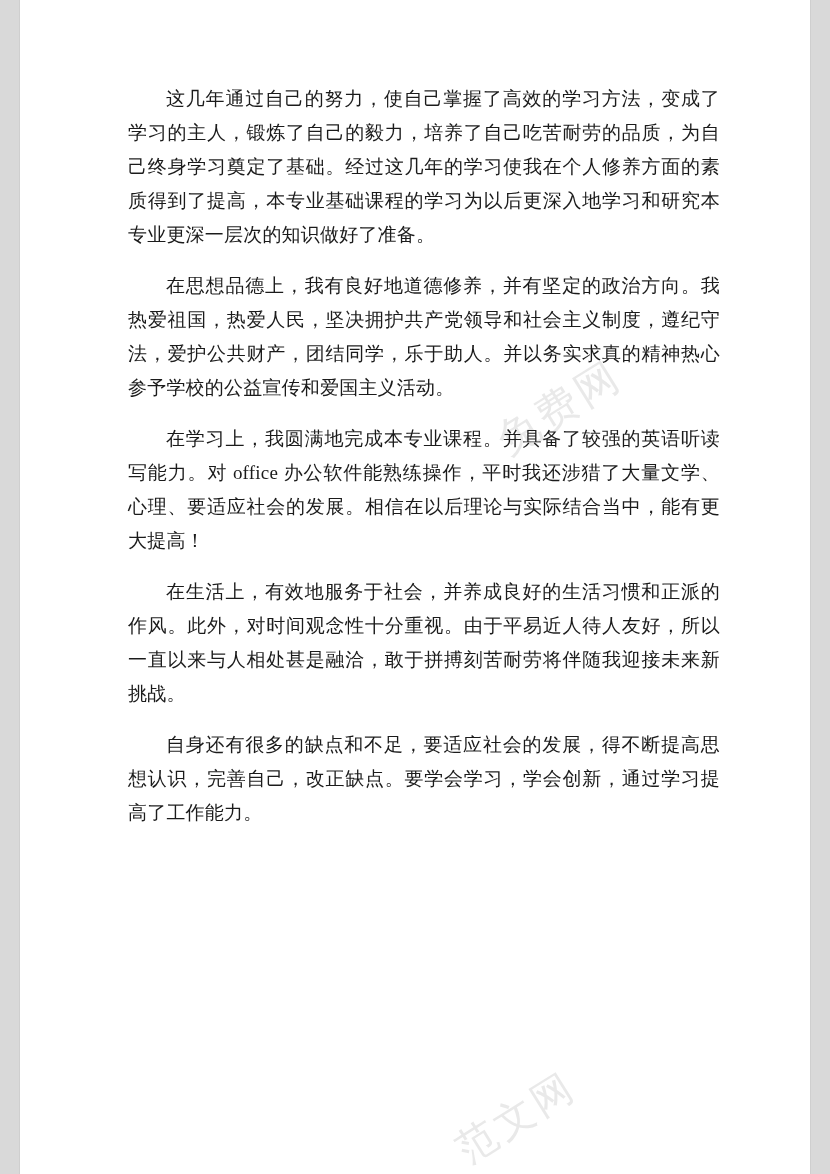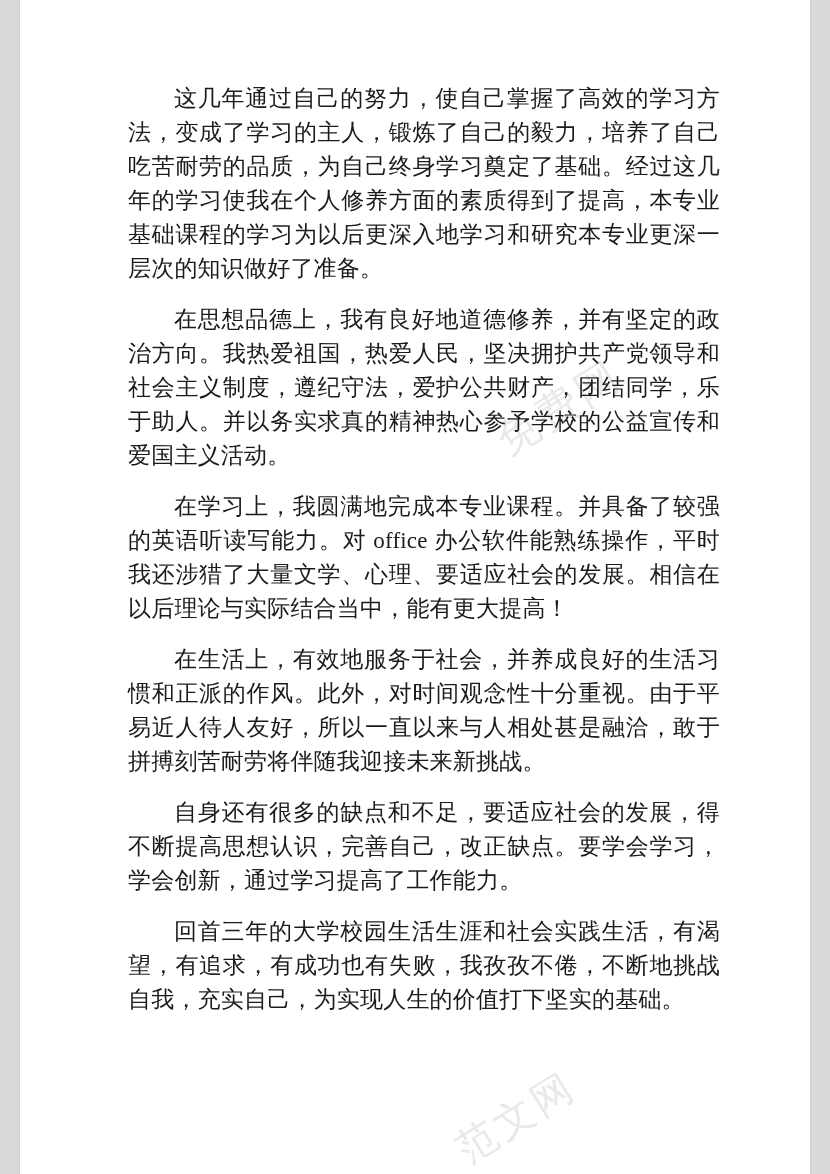--- a/index.html
+++ b/index.html
@@ -25,21 +25,21 @@
   }
   .content {
     position: absolute;
     left: 108px;
     top: 82px;
     width: 592px;
   }
   .para {
     margin: 0 0 17px 0;
     text-indent: 2em;
-    font-size: 23px;
+    font-size: 19px;
     line-height: 34px;
     color: #1b1b1b;
     text-align: justify;
     text-justify: inter-ideograph;
     letter-spacing: 0.2px;
   }
   .para:last-child {
     margin-bottom: 0;
   }
   
@@ -72,16 +72,15 @@
     <div class="wm-text wm-1">免费网</div>
     <div class="wm-text wm-2">范文网</div>
   </div>
 
   <div class="content">
     <p class="para">这几年通过自己的努力，使自己掌握了高效的学习方法，变成了学习的主人，锻炼了自己的毅力，培养了自己吃苦耐劳的品质，为自己终身学习奠定了基础。经过这几年的学习使我在个人修养方面的素质得到了提高，本专业基础课程的学习为以后更深入地学习和研究本专业更深一层次的知识做好了准备。</p>
     <p class="para">在思想品德上，我有良好地道德修养，并有坚定的政治方向。我热爱祖国，热爱人民，坚决拥护共产党领导和社会主义制度，遵纪守法，爱护公共财产，团结同学，乐于助人。并以务实求真的精神热心参予学校的公益宣传和爱国主义活动。</p>
     <p class="para">在学习上，我圆满地完成本专业课程。并具备了较强的英语听读写能力。对 office 办公软件能熟练操作，平时我还涉猎了大量文学、心理、要适应社会的发展。相信在以后理论与实际结合当中，能有更大提高！</p>
     <p class="para">在生活上，有效地服务于社会，并养成良好的生活习惯和正派的作风。此外，对时间观念性十分重视。由于平易近人待人友好，所以一直以来与人相处甚是融洽，敢于拼搏刻苦耐劳将伴随我迎接未来新挑战。</p>
     <p class="para">自身还有很多的缺点和不足，要适应社会的发展，得不断提高思想认识，完善自己，改正缺点。要学会学习，学会创新，通过学习提高了工作能力。</p>
-    <p class="para">回首三年的大学校园生活生涯和社会实践生活，有渴望，有追求，有成功也有失败，我孜孜不倦，不断地挑战自我，充实自己，为实现人生的价值打下坚实的基础。</p>
   </div>
 
 </div>
 
 </body></html>

